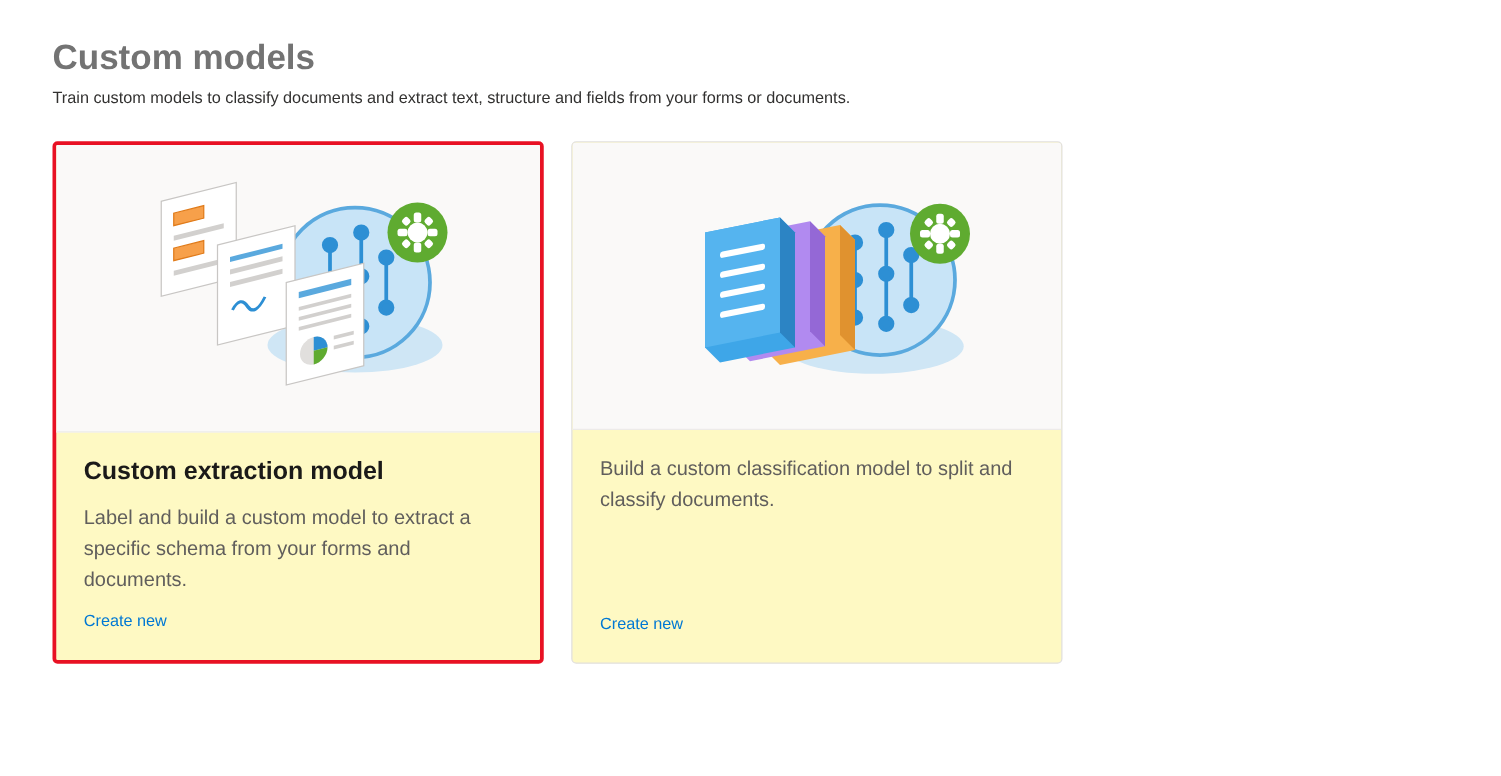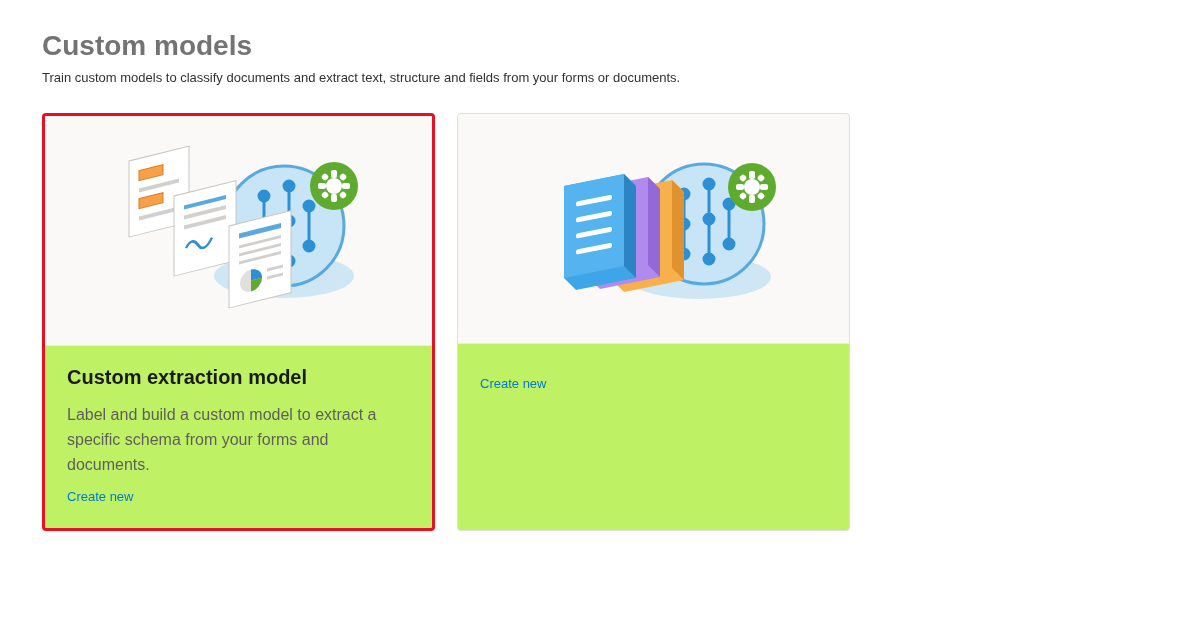--- a/index.html
+++ b/index.html
@@ -25,21 +25,21 @@
     }
     .cards-row {
       display: flex;
       gap: 22px;
     }
     .card {
       width: 393px;
       border: 1px solid #e1dfdd;
       border-radius: 4px;
       overflow: hidden;
-      background: #bef264;
+      background: #fef9c3;
       display: flex;
       flex-direction: column;
     }
     .card.highlighted {
       border: 3px solid #e81123;
     }
     .card-illustration {
       height: 230px;
       background: #faf9f8;
       display: flex;
@@ -213,17 +213,18 @@
 
             <rect x="12" y="30" width="36" height="5" rx="2" fill="#ffffff" transform="skewY(-11)"></rect>
             <rect x="12" y="46" width="36" height="5" rx="2" fill="#ffffff" transform="skewY(-11)"></rect>
             <rect x="12" y="62" width="36" height="5" rx="2" fill="#ffffff" transform="skewY(-11)"></rect>
             <rect x="12" y="78" width="36" height="5" rx="2" fill="#ffffff" transform="skewY(-11)"></rect>
           </g>
         </g>
       </svg>
     </div>
     <div class="card-body">
+      <div class="card-desc">Build a custom classification model to split and classify documents.</div>
       <a class="card-link">Create new</a>
     </div>
   </div>
 
 </div>
 
 </body></html>

